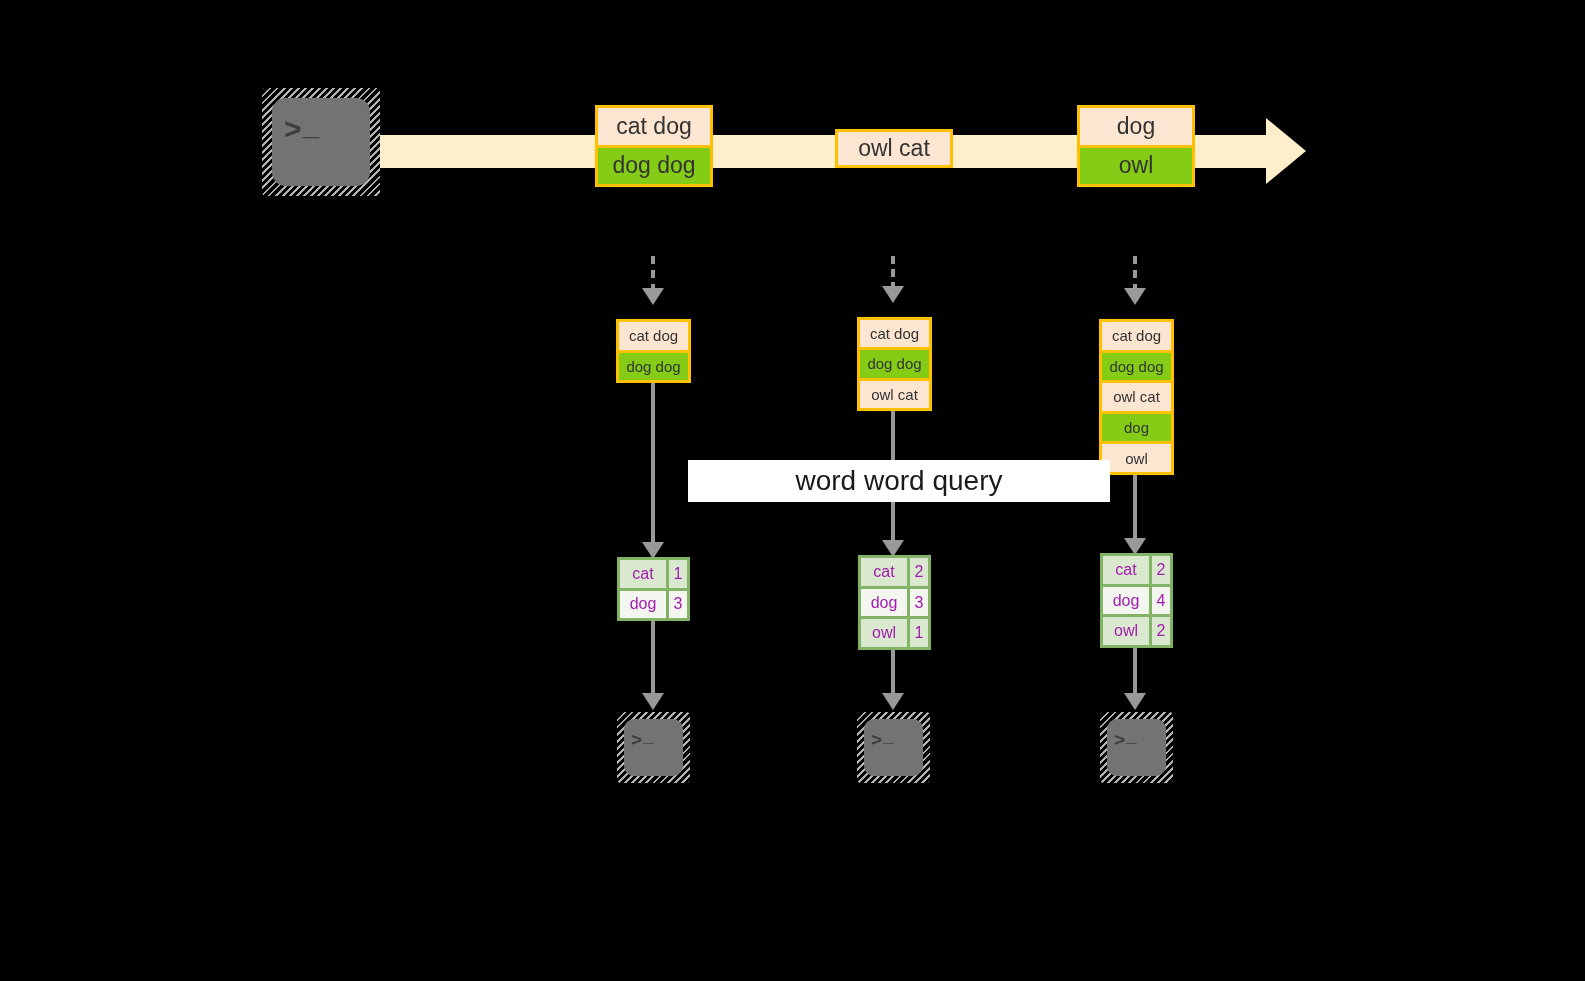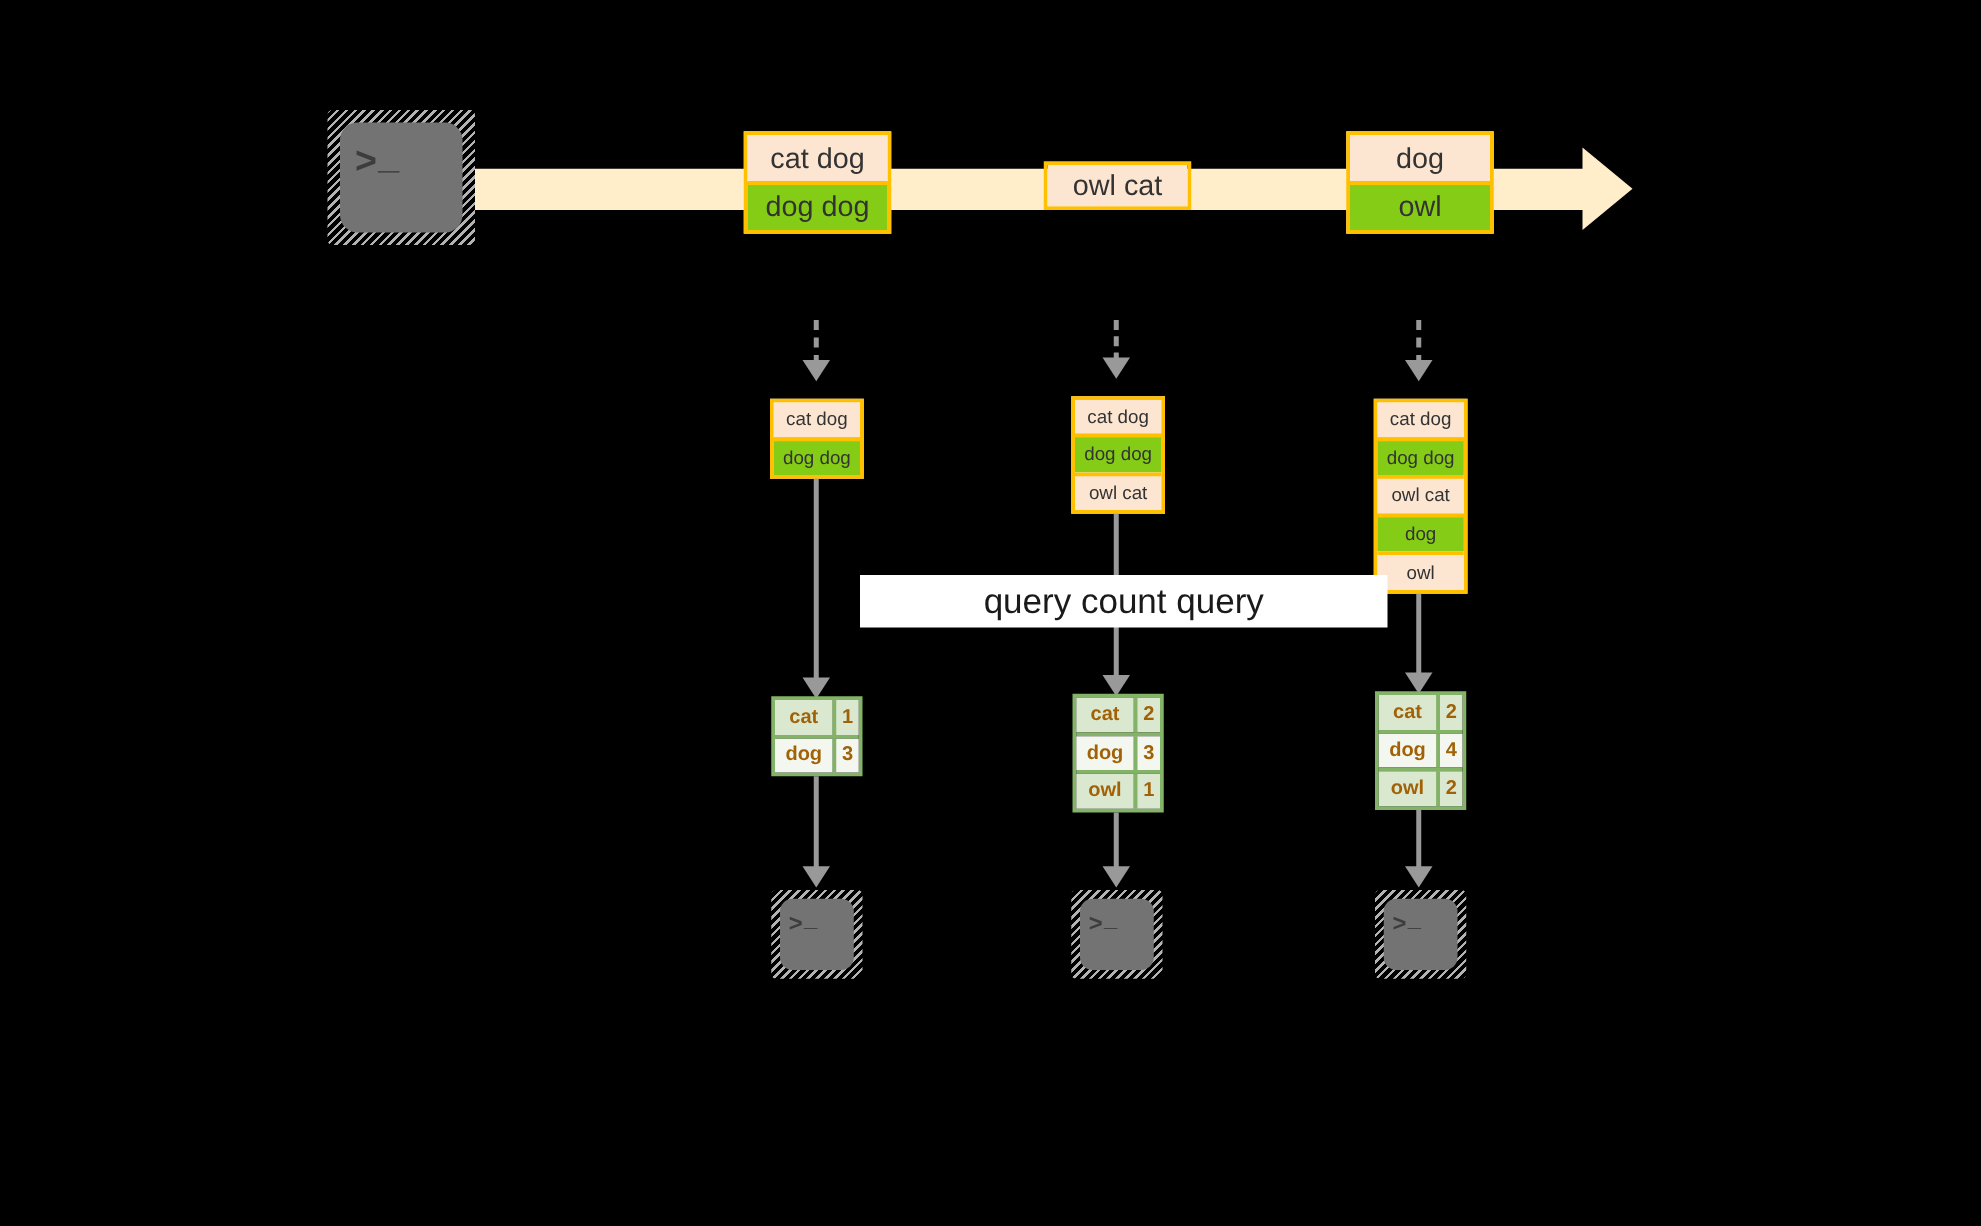--- a/index.html
+++ b/index.html
@@ -133,23 +133,22 @@
   .tbl .row {
     flex: 1 1 auto;
     display: flex;
   }
   .tbl .row + .row { border-top: 3px solid #82b366; }
   .tbl .c {
     box-sizing: border-box;
     display: flex;
     align-items: center;
     justify-content: center;
-    color: #a16207;
+    color: #a21caf;
     white-space: nowrap;
-    font-weight: bold;
   }
   .tbl .c.k { flex: 0 0 46px; }
   .tbl .c.v { flex: 1 1 auto; border-left: 3px solid #82b366; }
   .tbl .row.dark  .c { background: #dbe8d0; }
   .tbl .row.light .c { background: #f3f7f0; }
 </style>
 </head>
 <body>
 
 <div id="canvas">
@@ -275,15 +274,15 @@
 
   <div class="solid-line" style="left:1133px; top:648px; height:51px;"></div>
   <div class="arrowhead-down" style="left:1124px; top:693px;"></div>
 
   <div class="term small" style="left:1100px; top:712px; width:73px; height:71px;">
     <div class="hatch"></div>
     <div class="body"></div>
     <div class="glyph">&gt;<span class="us">_</span></div>
   </div>
 
-  <div class="banner" style="left:688px; top:460px; width:422px; height:42px;">query count query</div>
+  <div class="banner" style="left:688px; top:460px; width:422px; height:42px;">word word query</div>
 
 </div>
 
 </body></html>

